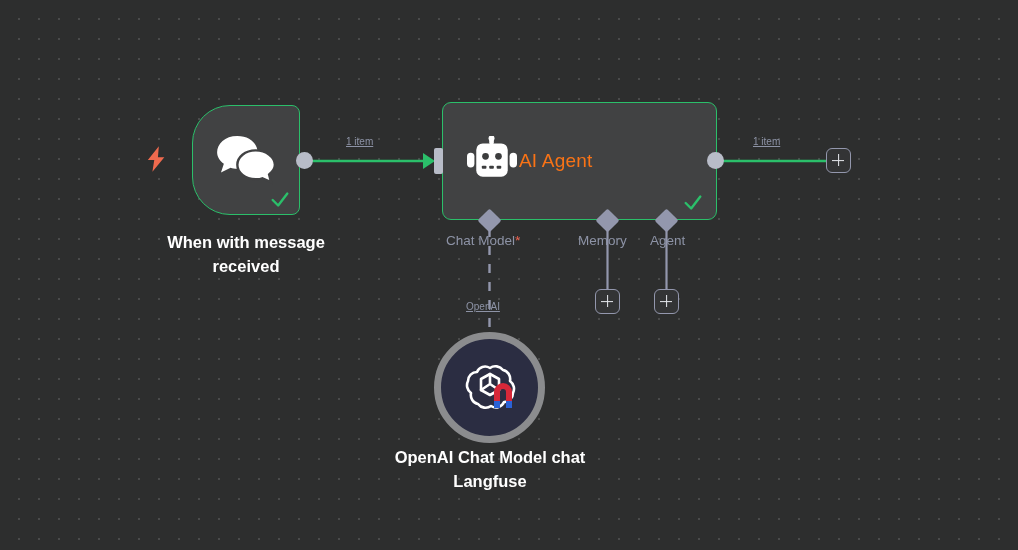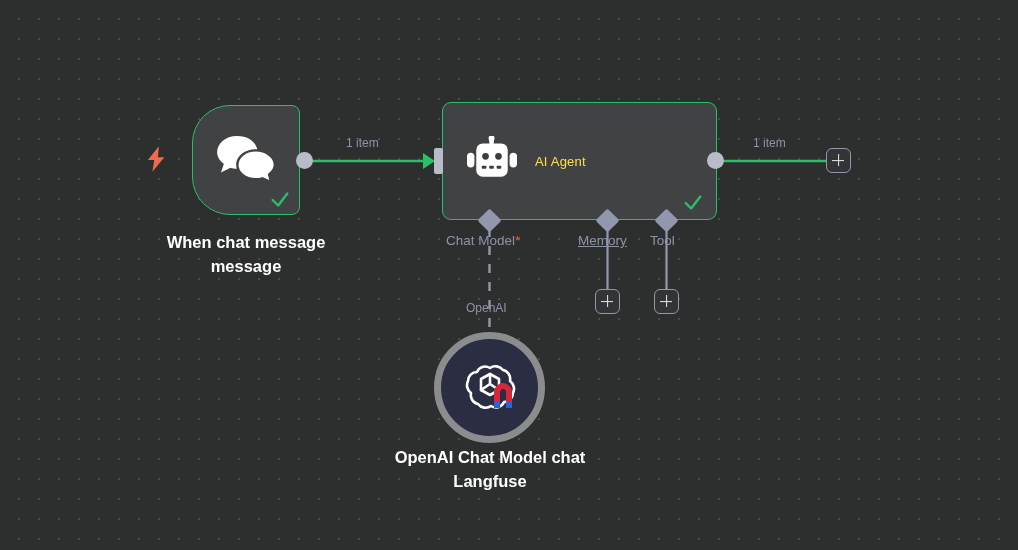--- a/index.html
+++ b/index.html
@@ -69,25 +69,25 @@
     position: absolute;
     left: 22px;
     top: 50%;
     transform: translateY(-50%);
     width: 54px;
     height: 50px;
   }
 
   .agent-title {
     position: absolute;
-    left: 92px;
+    left: 76px;
     top: 50%;
     transform: translateY(-50%);
-    color: #fde047;
-    font-size: 13px;
+    color: #f97316;
+    font-size: 19px;
     letter-spacing: 0.2px;
     white-space: nowrap;
   }
 
   
   .check {
     position: absolute;
     width: 22px;
     height: 22px;
   }
@@ -125,35 +125,36 @@
     border-radius: 2px;
   }
   .diamond-chatmodel { left: 481px; top: 212px; }
   .diamond-memory    { left: 599px; top: 212px; }
   .diamond-tool      { left: 658px; top: 212px; }
 
   
   .edge-label {
     position: absolute;
     color: #8d93a6;
-    font-size: 12px;
+    font-size: 10px;
     white-space: nowrap;
+    text-decoration: underline;
   }
   .lbl-item-1 { left: 346px; top: 136px; }
   .lbl-item-2 { left: 753px; top: 136px; }
   .lbl-model  { left: 466px; top: 301px; }
 
   .sub-label {
     position: absolute;
     color: #8d93a6;
     font-size: 13.5px;
     white-space: nowrap;
   }
   .lbl-chatmodel { left: 446px; top: 233px; }
-  .lbl-memory    { left: 578px; top: 233px; text-decoration: underline; }
+  .lbl-memory    { left: 578px; top: 233px; }
   .lbl-tool      { left: 650px; top: 233px; }
 
   .required-star { color: #ef5f4c; }
 
   
   .node-caption {
     position: absolute;
     color: #ffffff;
     font-size: 16.5px;
     font-weight: bold;
@@ -253,21 +254,21 @@
                C47 47 45 47 42 47 C31 47 23 40 23 32 C23 24 31 17 42 17 Z" fill="#ffffff" stroke="#414243" stroke-width="2.5"></path>
     </svg>
 
     <svg class="check check-trigger" viewBox="0 0 24 24" xmlns="http://www.w3.org/2000/svg">
       <polyline points="4,12 10,18 20,5" fill="none" stroke="#2bbf6a" stroke-width="2.6" stroke-linecap="round" stroke-linejoin="round"></polyline>
     </svg>
   </div>
 
   <div class="port-out port-out-trigger"></div>
 
-  <div class="node-caption caption-trigger">When chat message message</div>
+  <div class="node-caption caption-trigger">When with message received</div>
 
   <div class="node node-agent">
     <svg class="robot-icon" viewBox="0 0 58 54" xmlns="http://www.w3.org/2000/svg">
       <rect x="26" y="0" width="5" height="9" rx="2" fill="#ffffff"></rect>
       <circle cx="28.5" cy="2.5" r="3.2" fill="#ffffff"></circle>
       <rect x="12" y="8" width="34" height="36" rx="7" fill="#ffffff"></rect>
       <rect x="2" y="18" width="8" height="16" rx="4" fill="#ffffff"></rect>
       <rect x="48" y="18" width="8" height="16" rx="4" fill="#ffffff"></rect>
       <circle cx="22" cy="22" r="3.6" fill="#3c3d3e"></circle>
       <circle cx="36" cy="22" r="3.6" fill="#3c3d3e"></circle>
@@ -287,21 +288,21 @@
   <div class="port-out port-out-agent"></div>
 
   <div class="diamond diamond-chatmodel"></div>
   <div class="diamond diamond-memory"></div>
   <div class="diamond diamond-tool"></div>
 
   <div class="sub-label lbl-chatmodel"><span>Chat Model</span><span class="required-star">*</span></div>
 
   <div class="sub-label lbl-memory">Memory</div>
 
-  <div class="sub-label lbl-tool">Tool</div>
+  <div class="sub-label lbl-tool">Agent</div>
 
   <div class="edge-label lbl-item-1">1 item</div>
   <div class="edge-label lbl-item-2">1 item</div>
   <div class="edge-label lbl-model">OpenAI</div>
 
   <div class="plus-btn plus-main"></div>
   <div class="plus-btn plus-memory"></div>
   <div class="plus-btn plus-tool"></div>
 
   <div class="node-openai">

